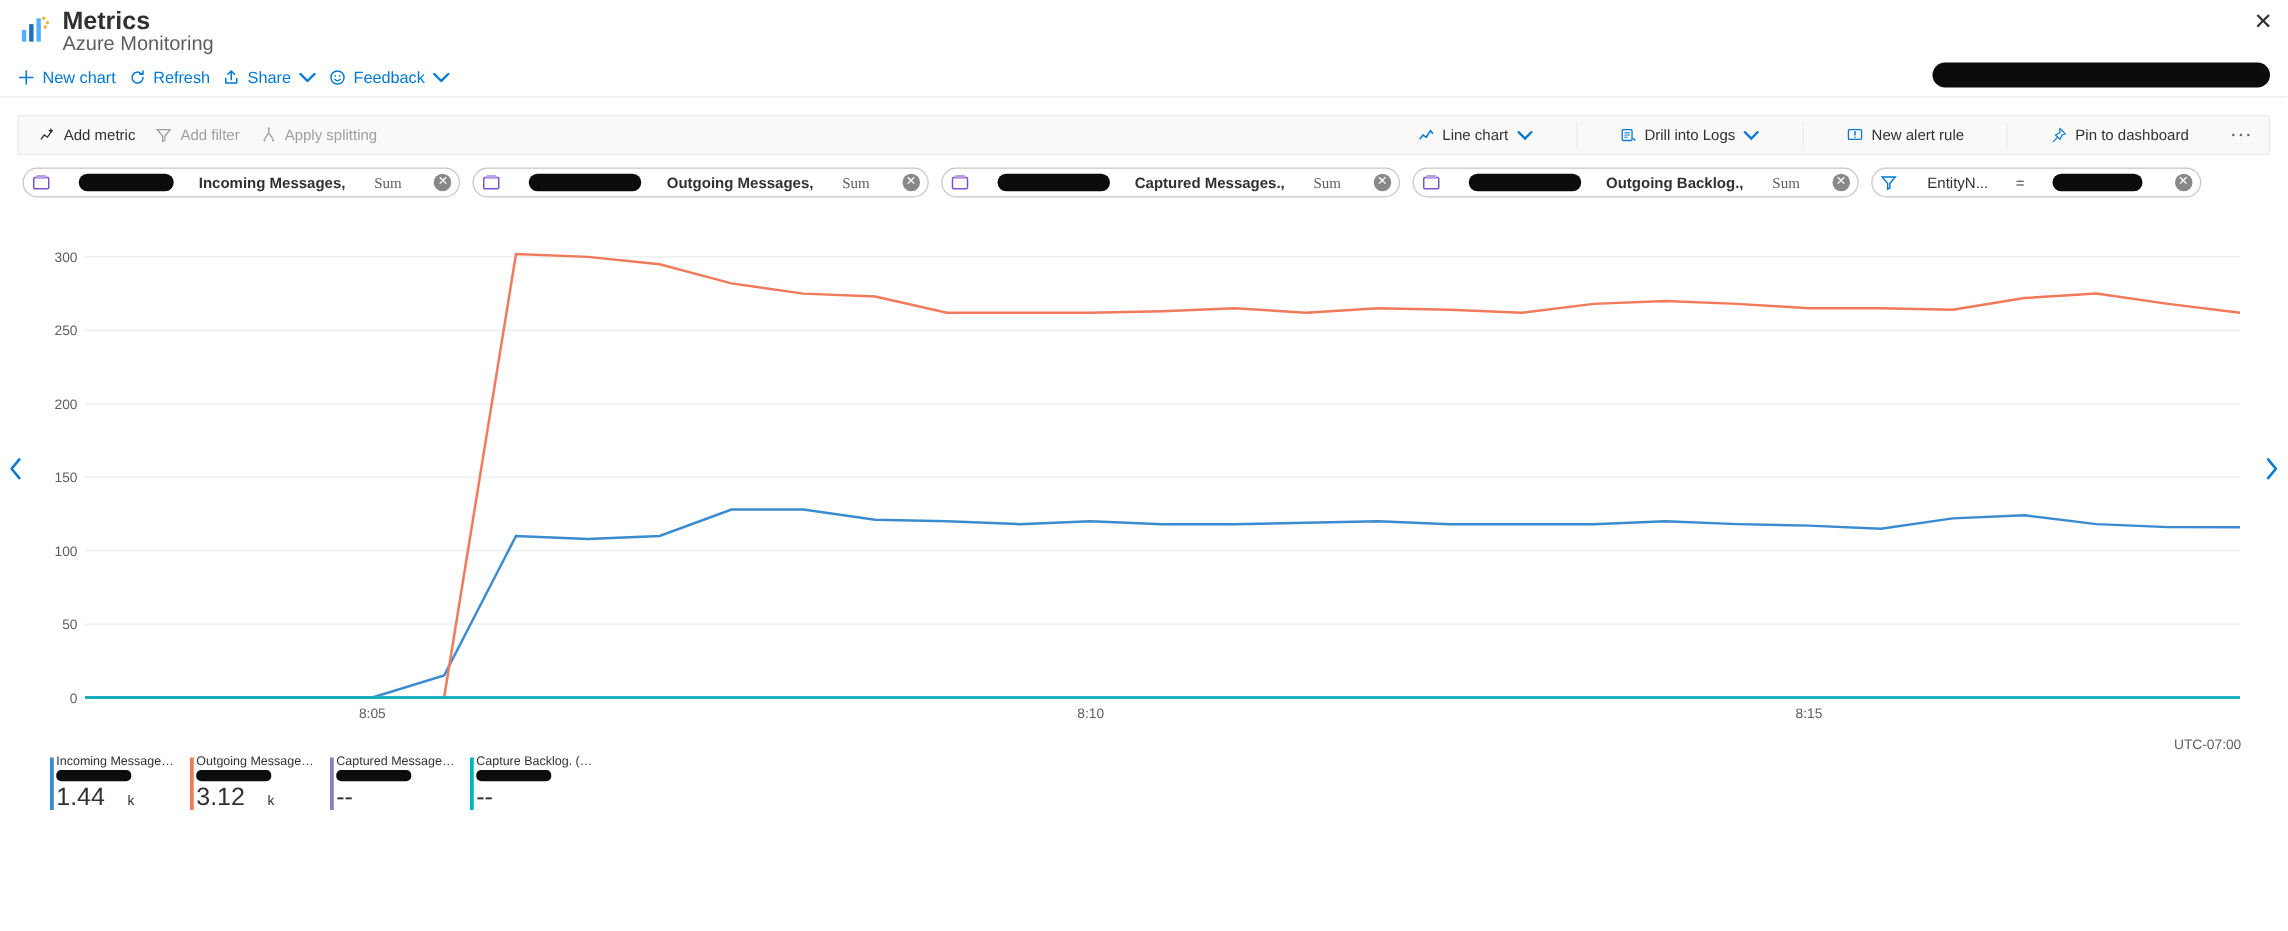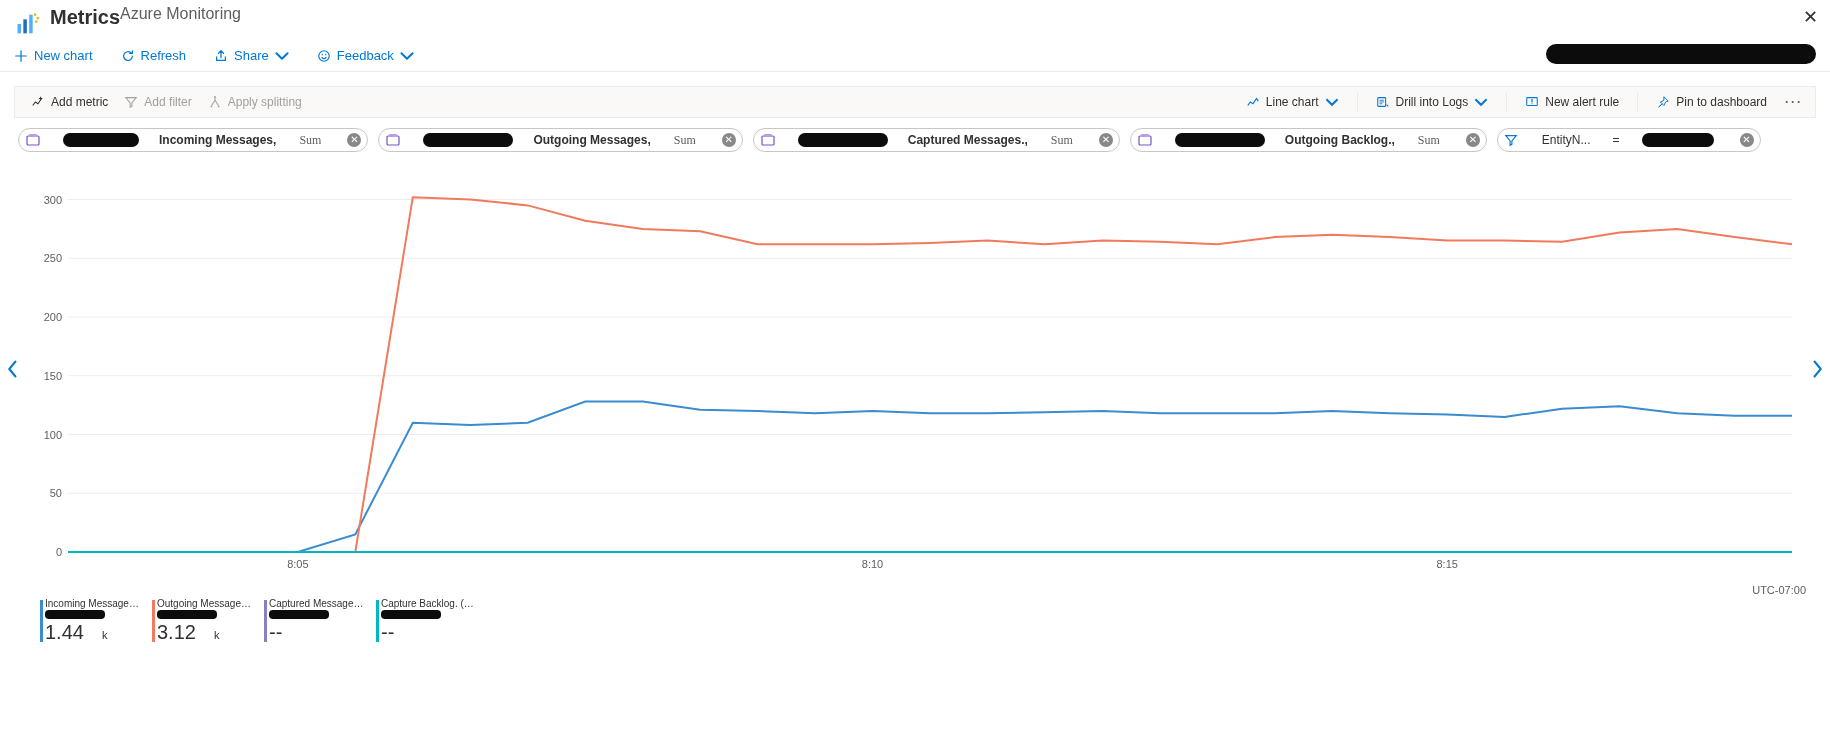--- a/index.html
+++ b/index.html
@@ -31,33 +31,33 @@
   }
 
   
   .header {
     display:flex;
     align-items:flex-start;
     padding: 6px 14px 4px 14px;
     position:relative;
   }
   .title-icon { width:28px; height:28px; display:flex; align-items:center; justify-content:center; margin-right:8px; margin-top:4px; }
-  .title-stack { display:flex; }
+  .title-stack { display:flex; flex-direction:column; }
   .title-main { font-size:20px; font-weight:600; line-height:22px; }
   .title-sub  { font-size:16px; color:var(--muted); line-height:16px; }
   .close-x {
     position:absolute; top:8px; right:12px;
     font-size:18px; color:var(--text); cursor:pointer; line-height:18px;
   }
 
   
   .commandbar {
     display:flex;
     align-items:center;
-    gap:28px;
+    gap:10px;
     padding: 6px 14px 8px 14px;
     border-bottom:1px solid var(--border);
     position:relative;
   }
   .cmd {
     display:flex; align-items:center; gap:6px;
     color:var(--blue); cursor:pointer;
     font-size:13px;
   }
   .cmd svg { width:14px; height:14px; }
@@ -82,21 +82,21 @@
   .tb-item {
     display:flex; align-items:center; gap:6px;
     padding:4px 8px;
     cursor:pointer;
     color:var(--text);
   }
   .tb-item.disabled { color:var(--disabled); cursor:default; }
   .tb-item svg { width:14px; height:14px; }
   .tb-sep { flex:1; }
   .tb-group-right .tb-item { padding:4px 10px; }
-  .tb-group-right { display:flex; align-items:center; gap:4px; }
+  .tb-group-right { display:flex; align-items:center; gap:20px; }
   .tb-divider { width:1px; height:20px; background:var(--border); margin:0 4px; }
   .more-dots { font-weight:700; letter-spacing:2px; color:var(--muted); padding:0 4px; cursor:pointer; }
 
   
   .chips {
     display:flex; align-items:center; gap:10px;
     padding: 10px 18px 0 18px;
     flex-wrap:wrap;
   }
   .chip {
@@ -145,21 +145,21 @@
     position:absolute;
     left:28px; right:28px; top:0; bottom:0;
     width:calc(100% - 56px);
     height:100%;
   }
   .ytick text { font-size:11px; fill:var(--muted); text-anchor:end; }
   .xtick text { font-size:11px; fill:var(--muted); text-anchor:middle; }
   .gridline { stroke:var(--grid); stroke-width:1; }
   .series { fill:none; stroke-width:2; }
 
-  .tz-label { position:absolute; right:24px; bottom:-6px; font-size:11px; color:var(--muted); }
+  .tz-label { position:absolute; right:37px; bottom:-6px; font-size:11px; color:var(--muted); }
 
   
   .legend {
     display:flex; align-items:flex-start; gap:10px;
     padding: 0 0 0 40px;
     margin-top:8px;
   }
   .legend-item {
     width:102px;
     padding-left:5px;

